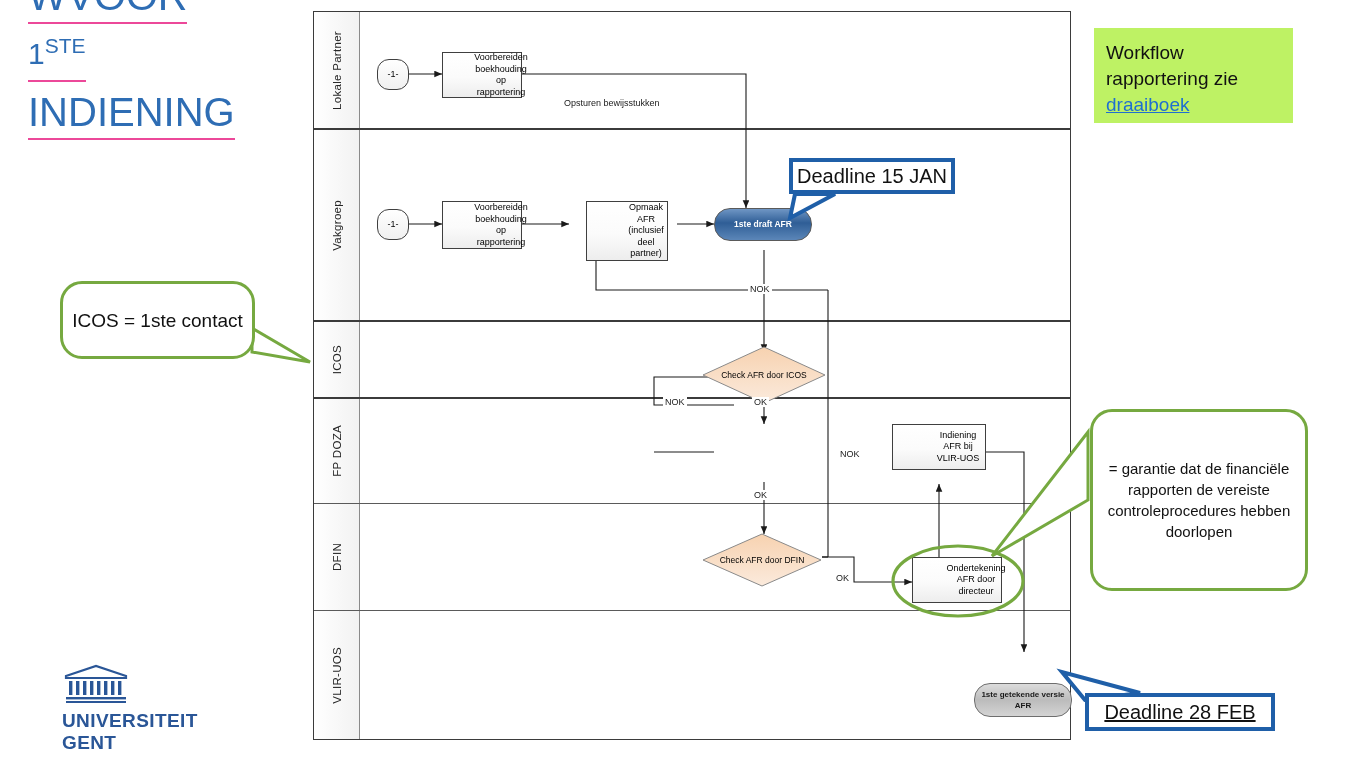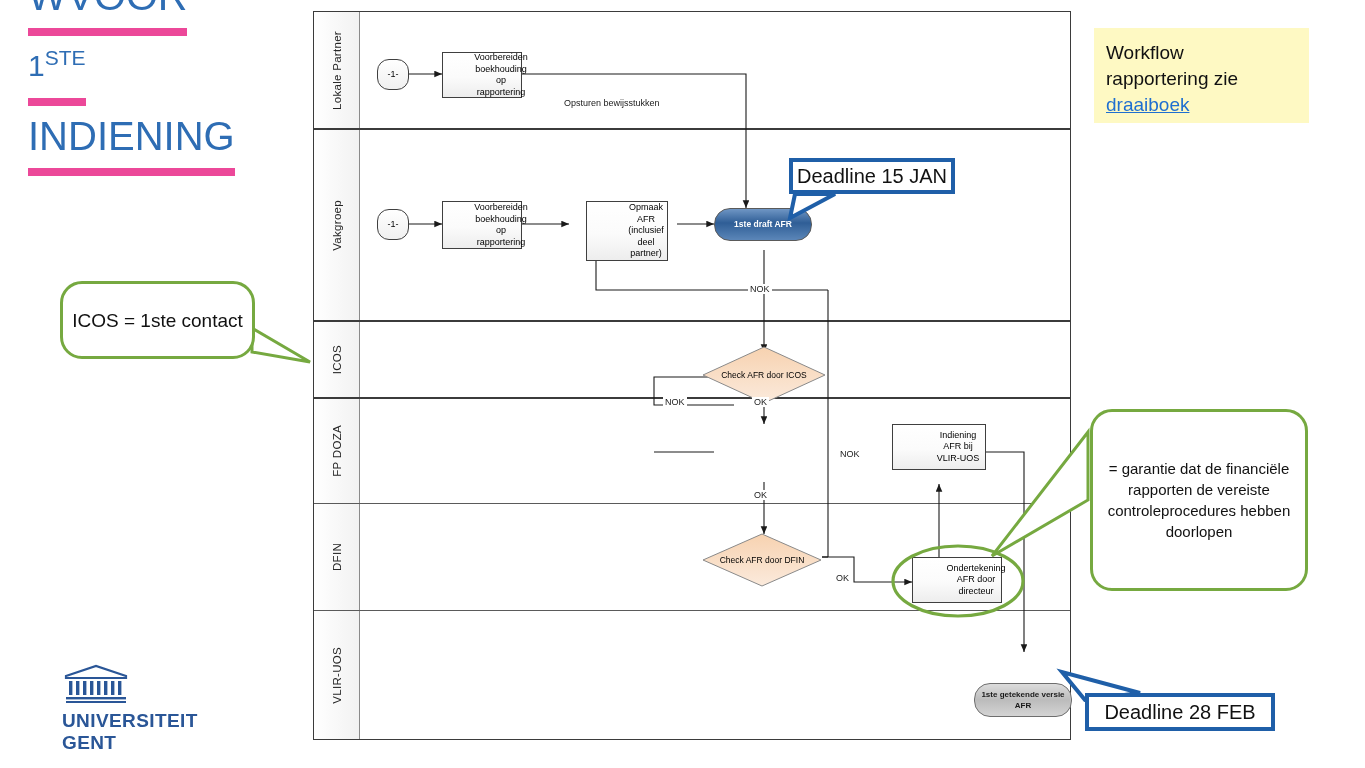--- a/index.html
+++ b/index.html
@@ -29,23 +29,23 @@
     left: 28px;
     top: -28px;
     width: 270px;
   }
   .title-line {
     color: #2E6DB4;
     font-size: 40px;
     line-height: 48px;
     letter-spacing: 0px;
     white-space: nowrap;
-    border-bottom: 8px solid #ec4899;
+    border-bottom: 2px solid #ec4899;
     display: inline-block;
-    padding-bottom: 8px;
+    padding-bottom: 2px;
   }
   .title-line.l1 { font-size: 41px; }
   .title-line.l2 { font-size: 30px; }
   .title-line.l2 .sup {
     font-size: 21px;
     vertical-align: super;
     line-height: 0;
   }
   .title-line.l3 { font-size: 40px; }
 
@@ -172,22 +172,22 @@
     width: 758px; height: 729px;
     overflow: visible;
     pointer-events: none;
   }
 
   
   .callout { position: absolute; box-sizing: border-box; }
 
   .co-blue-fill {
     left: 1094px; top: 28px;
-    width: 215px; height: 95px;
-    background: #fef9c3;
+    width: 199px; height: 95px;
+    background: #bef264;
     padding: 12px 0 0 12px;
     font-size: 19px;
     line-height: 26px;
     color: #111;
   }
   .co-blue-fill a {
     color: #1F6FD0;
     text-decoration: underline;
   }
 
@@ -218,21 +218,21 @@
   .co-blue-outline {
     border: 4px solid #1F5FA8;
     background: #ffffff;
     display: flex;
     align-items: center;
     justify-content: center;
     color: #111;
     font-size: 20px;
   }
   .co-deadline-jan { left: 789px; top: 158px; width: 166px; height: 36px; }
-  .co-deadline-feb { left: 1085px; top: 693px; width: 190px; height: 38px; }
+  .co-deadline-feb { left: 1085px; top: 693px; width: 190px; height: 38px; text-decoration: underline; }
 
   svg.overlay {
     position: absolute;
     left: 0; top: 0;
     width: 1365px; height: 768px;
     overflow: visible;
     pointer-events: none;
   }
 </style>
 </head>

